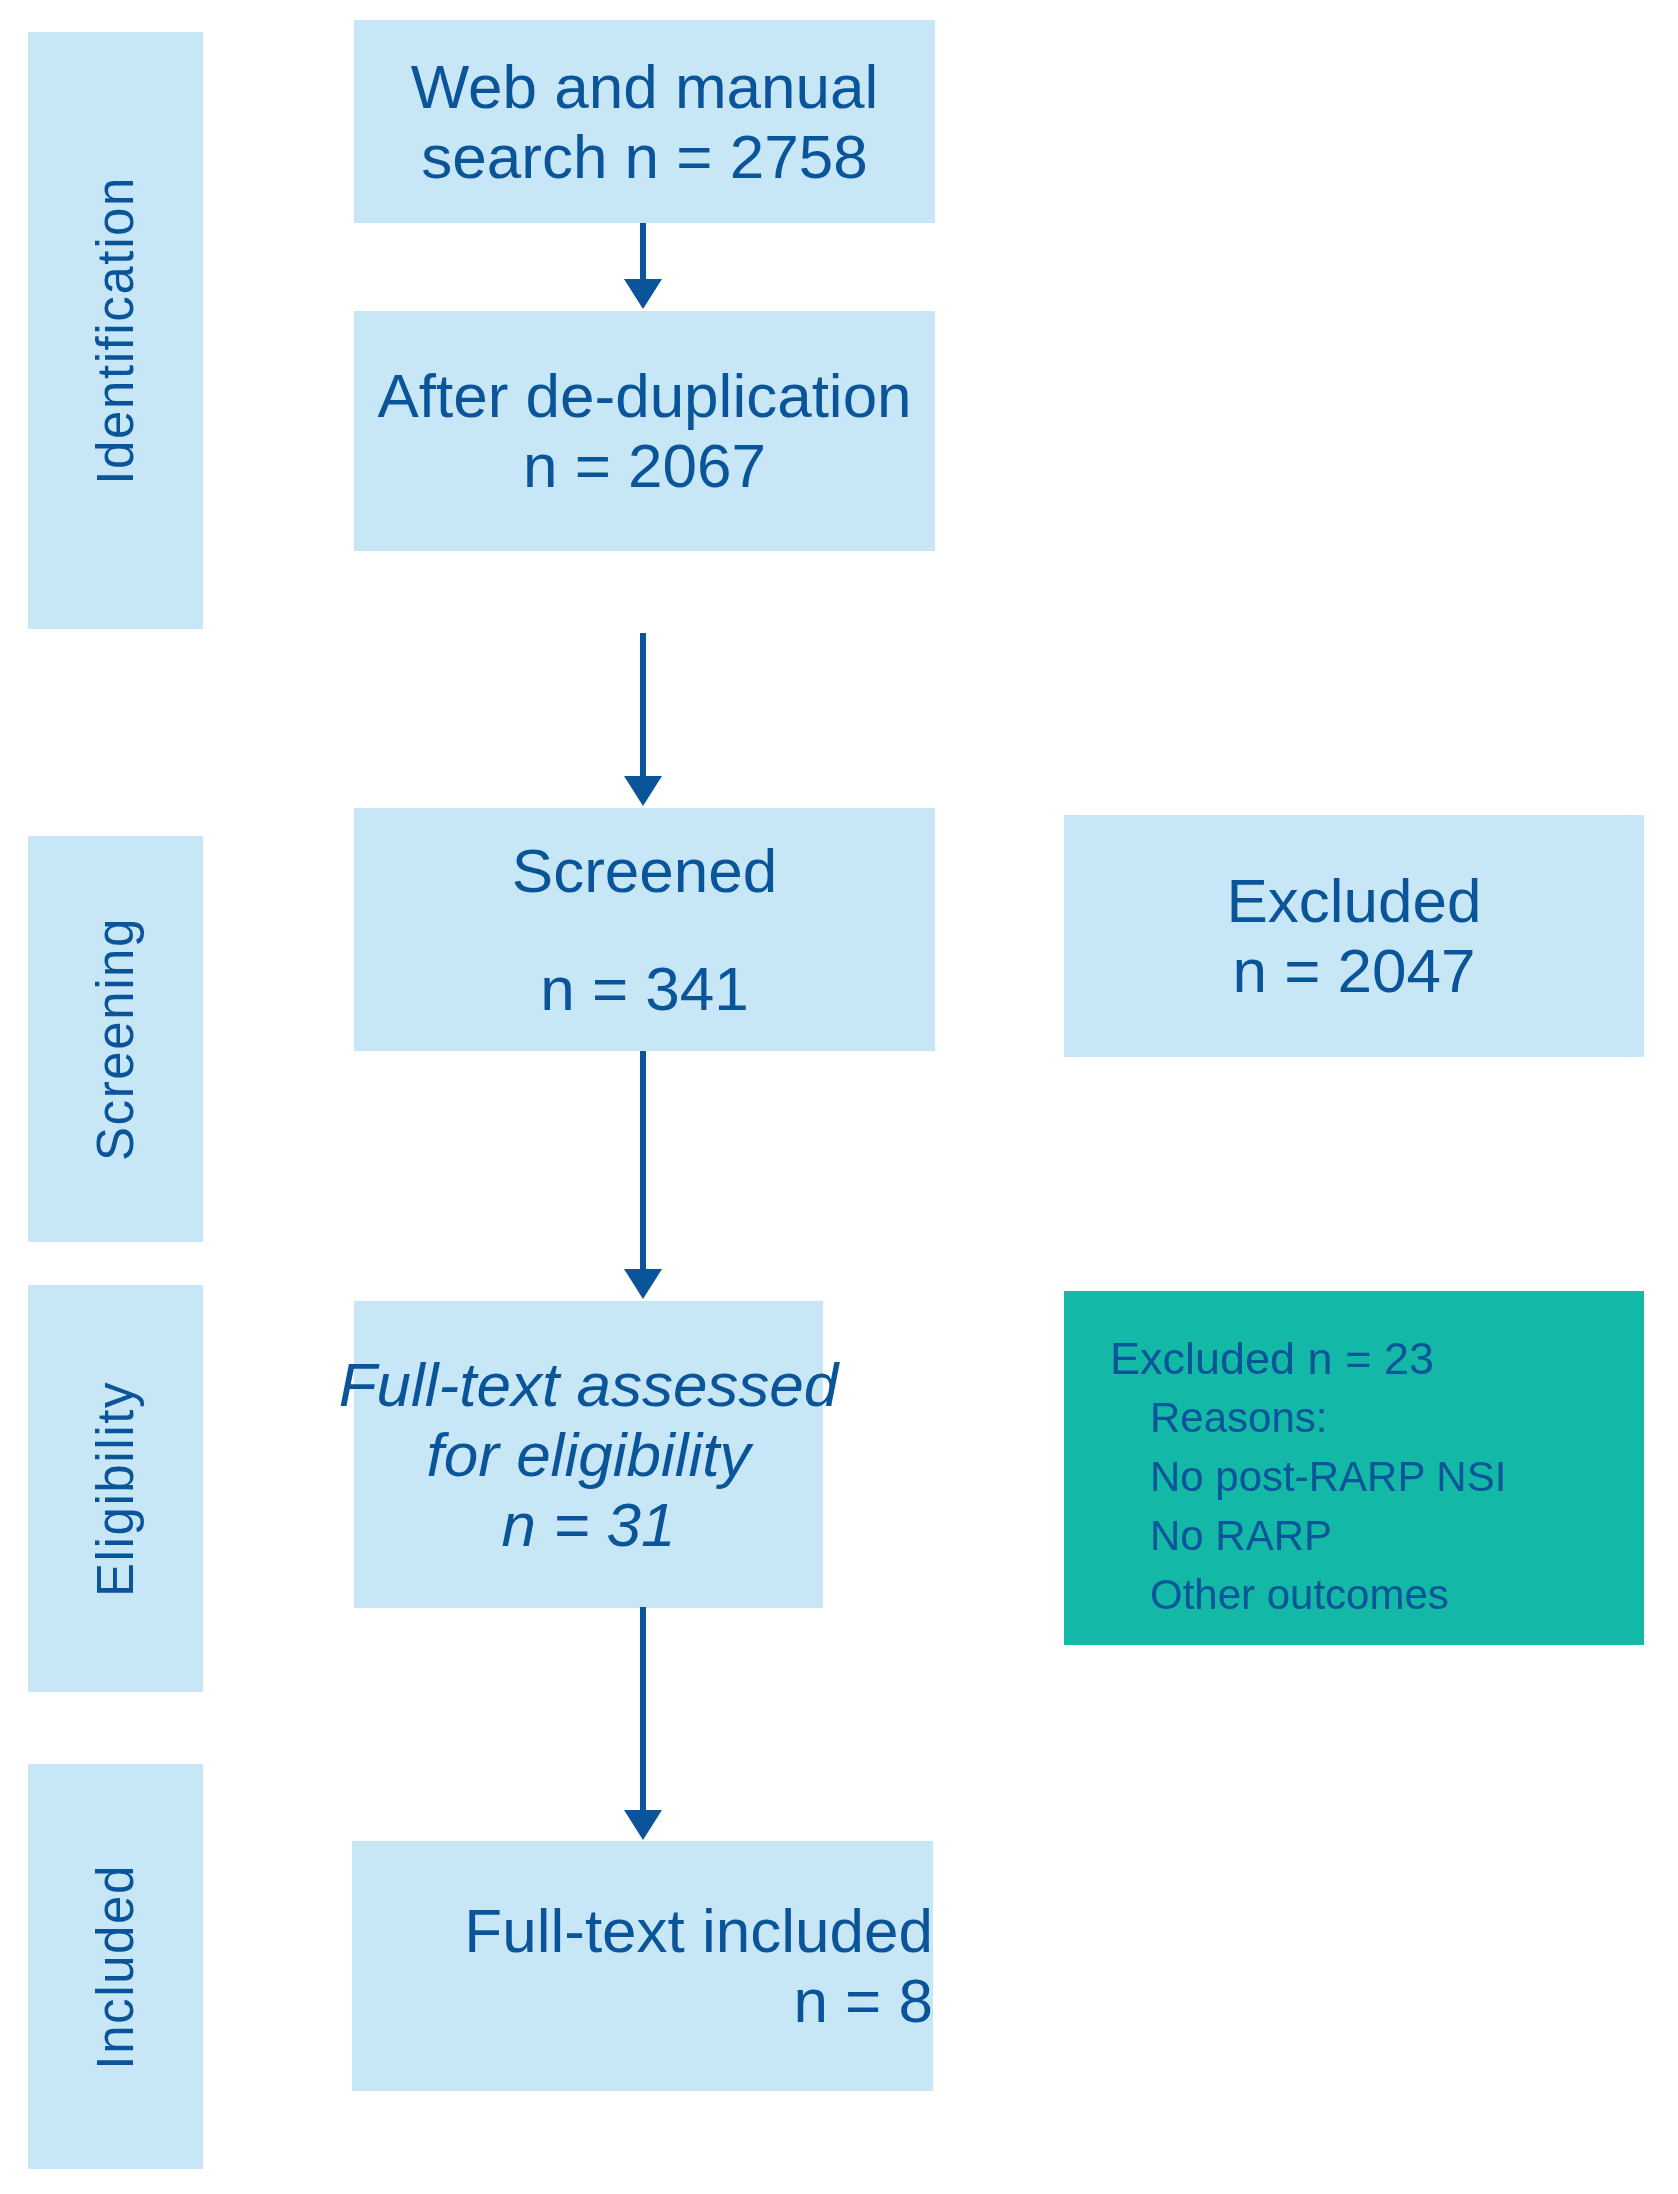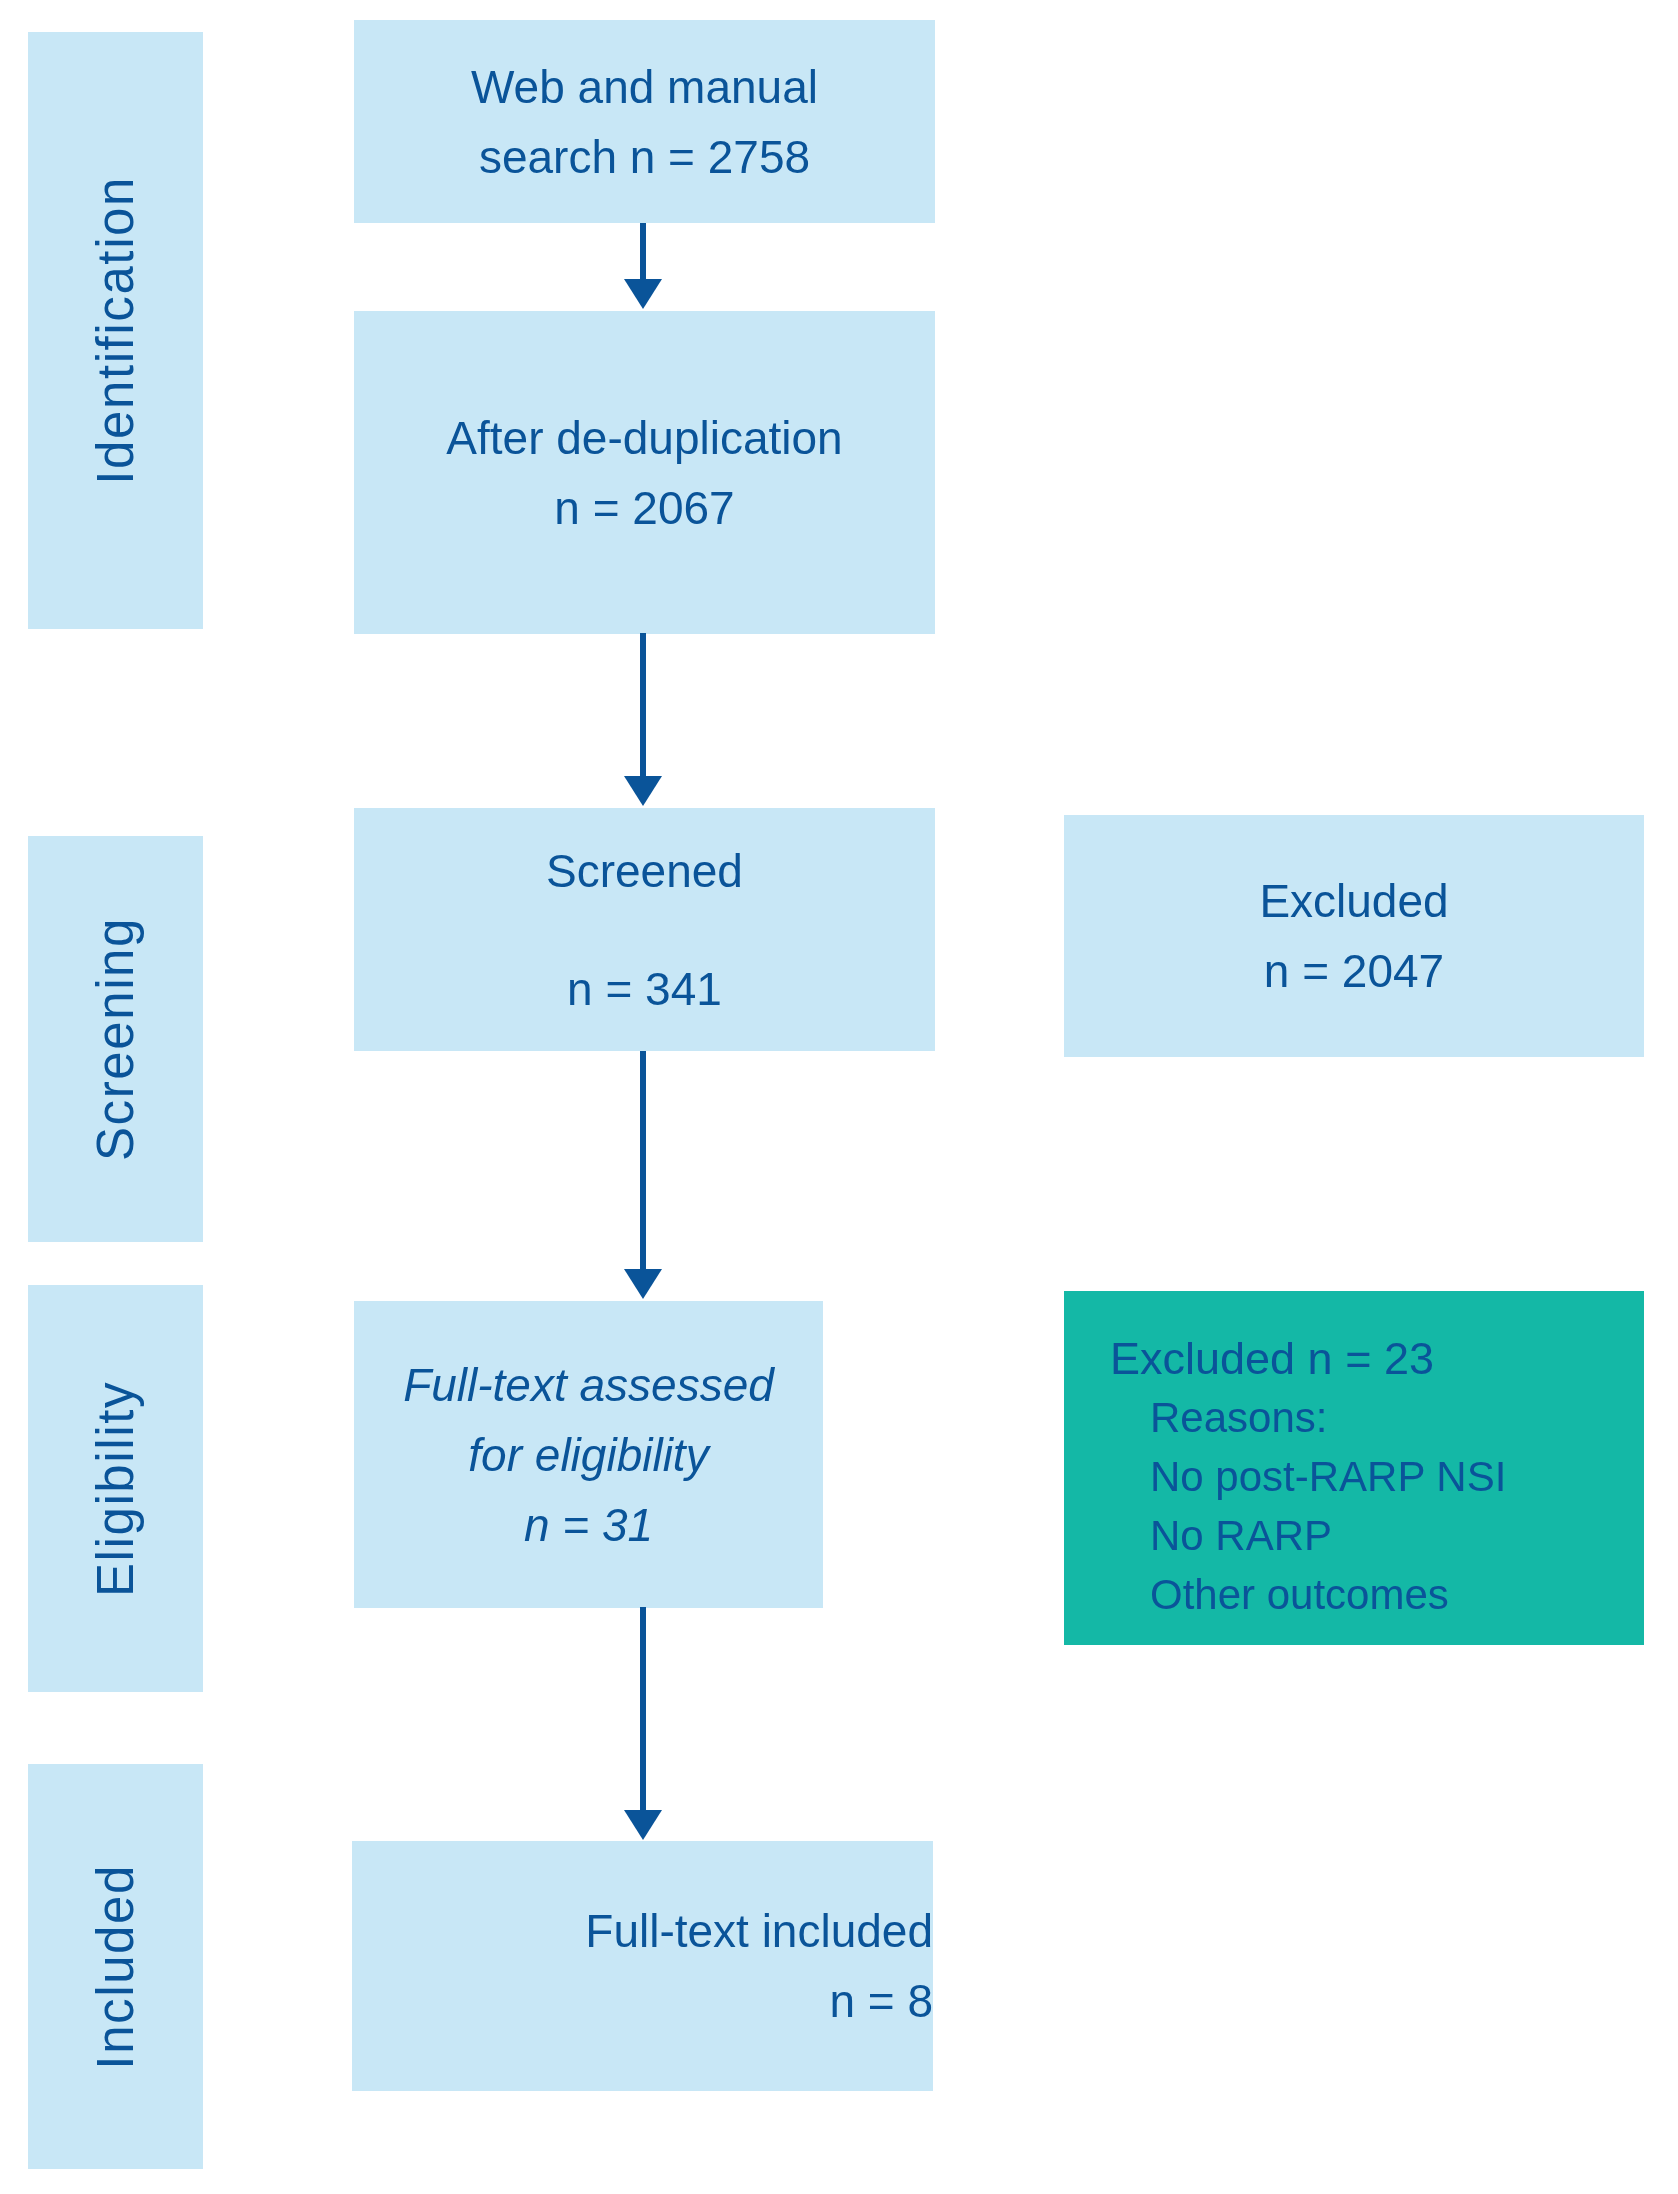--- a/index.html
+++ b/index.html
@@ -36,21 +36,21 @@
   }
   
   .box {
     position: absolute;
     background: #c8e7f6;
     display: flex;
     flex-direction: column;
     align-items: center;
     justify-content: center;
     text-align: center;
-    font-size: 46px;
+    font-size: 62px;
     line-height: 70px;
   }
   .box .line { white-space: nowrap; }
   .box-left {
     position: absolute;
     background: #14b8a6;
     font-size: 42px;
     line-height: 59px;
     text-align: left;
     box-sizing: border-box;
@@ -101,21 +101,21 @@
   <div class="box" style="left:354px; top:20px; width:581px; height:203px;">
     <div class="line">Web and manual</div>
     <div class="line">search n = 2758</div>
   </div>
 
   <div class="arrow" style="left:624px; top:223px; height:86px;">
     <div class="shaft"></div>
     <div class="head"></div>
   </div>
 
-  <div class="box" style="left:354px; top:311px; width:581px; height:323px;">
+  <div class="box" style="left:354px; top:311px; width:581px; height:240px;">
     <div class="line">After de-duplication</div>
     <div class="line">n = 2067</div>
   </div>
 
   <div class="arrow" style="left:624px; top:633px; height:173px;">
     <div class="shaft"></div>
     <div class="head"></div>
   </div>
 
   <div class="box" style="left:354px; top:808px; width:581px; height:243px;gap:48px;">

